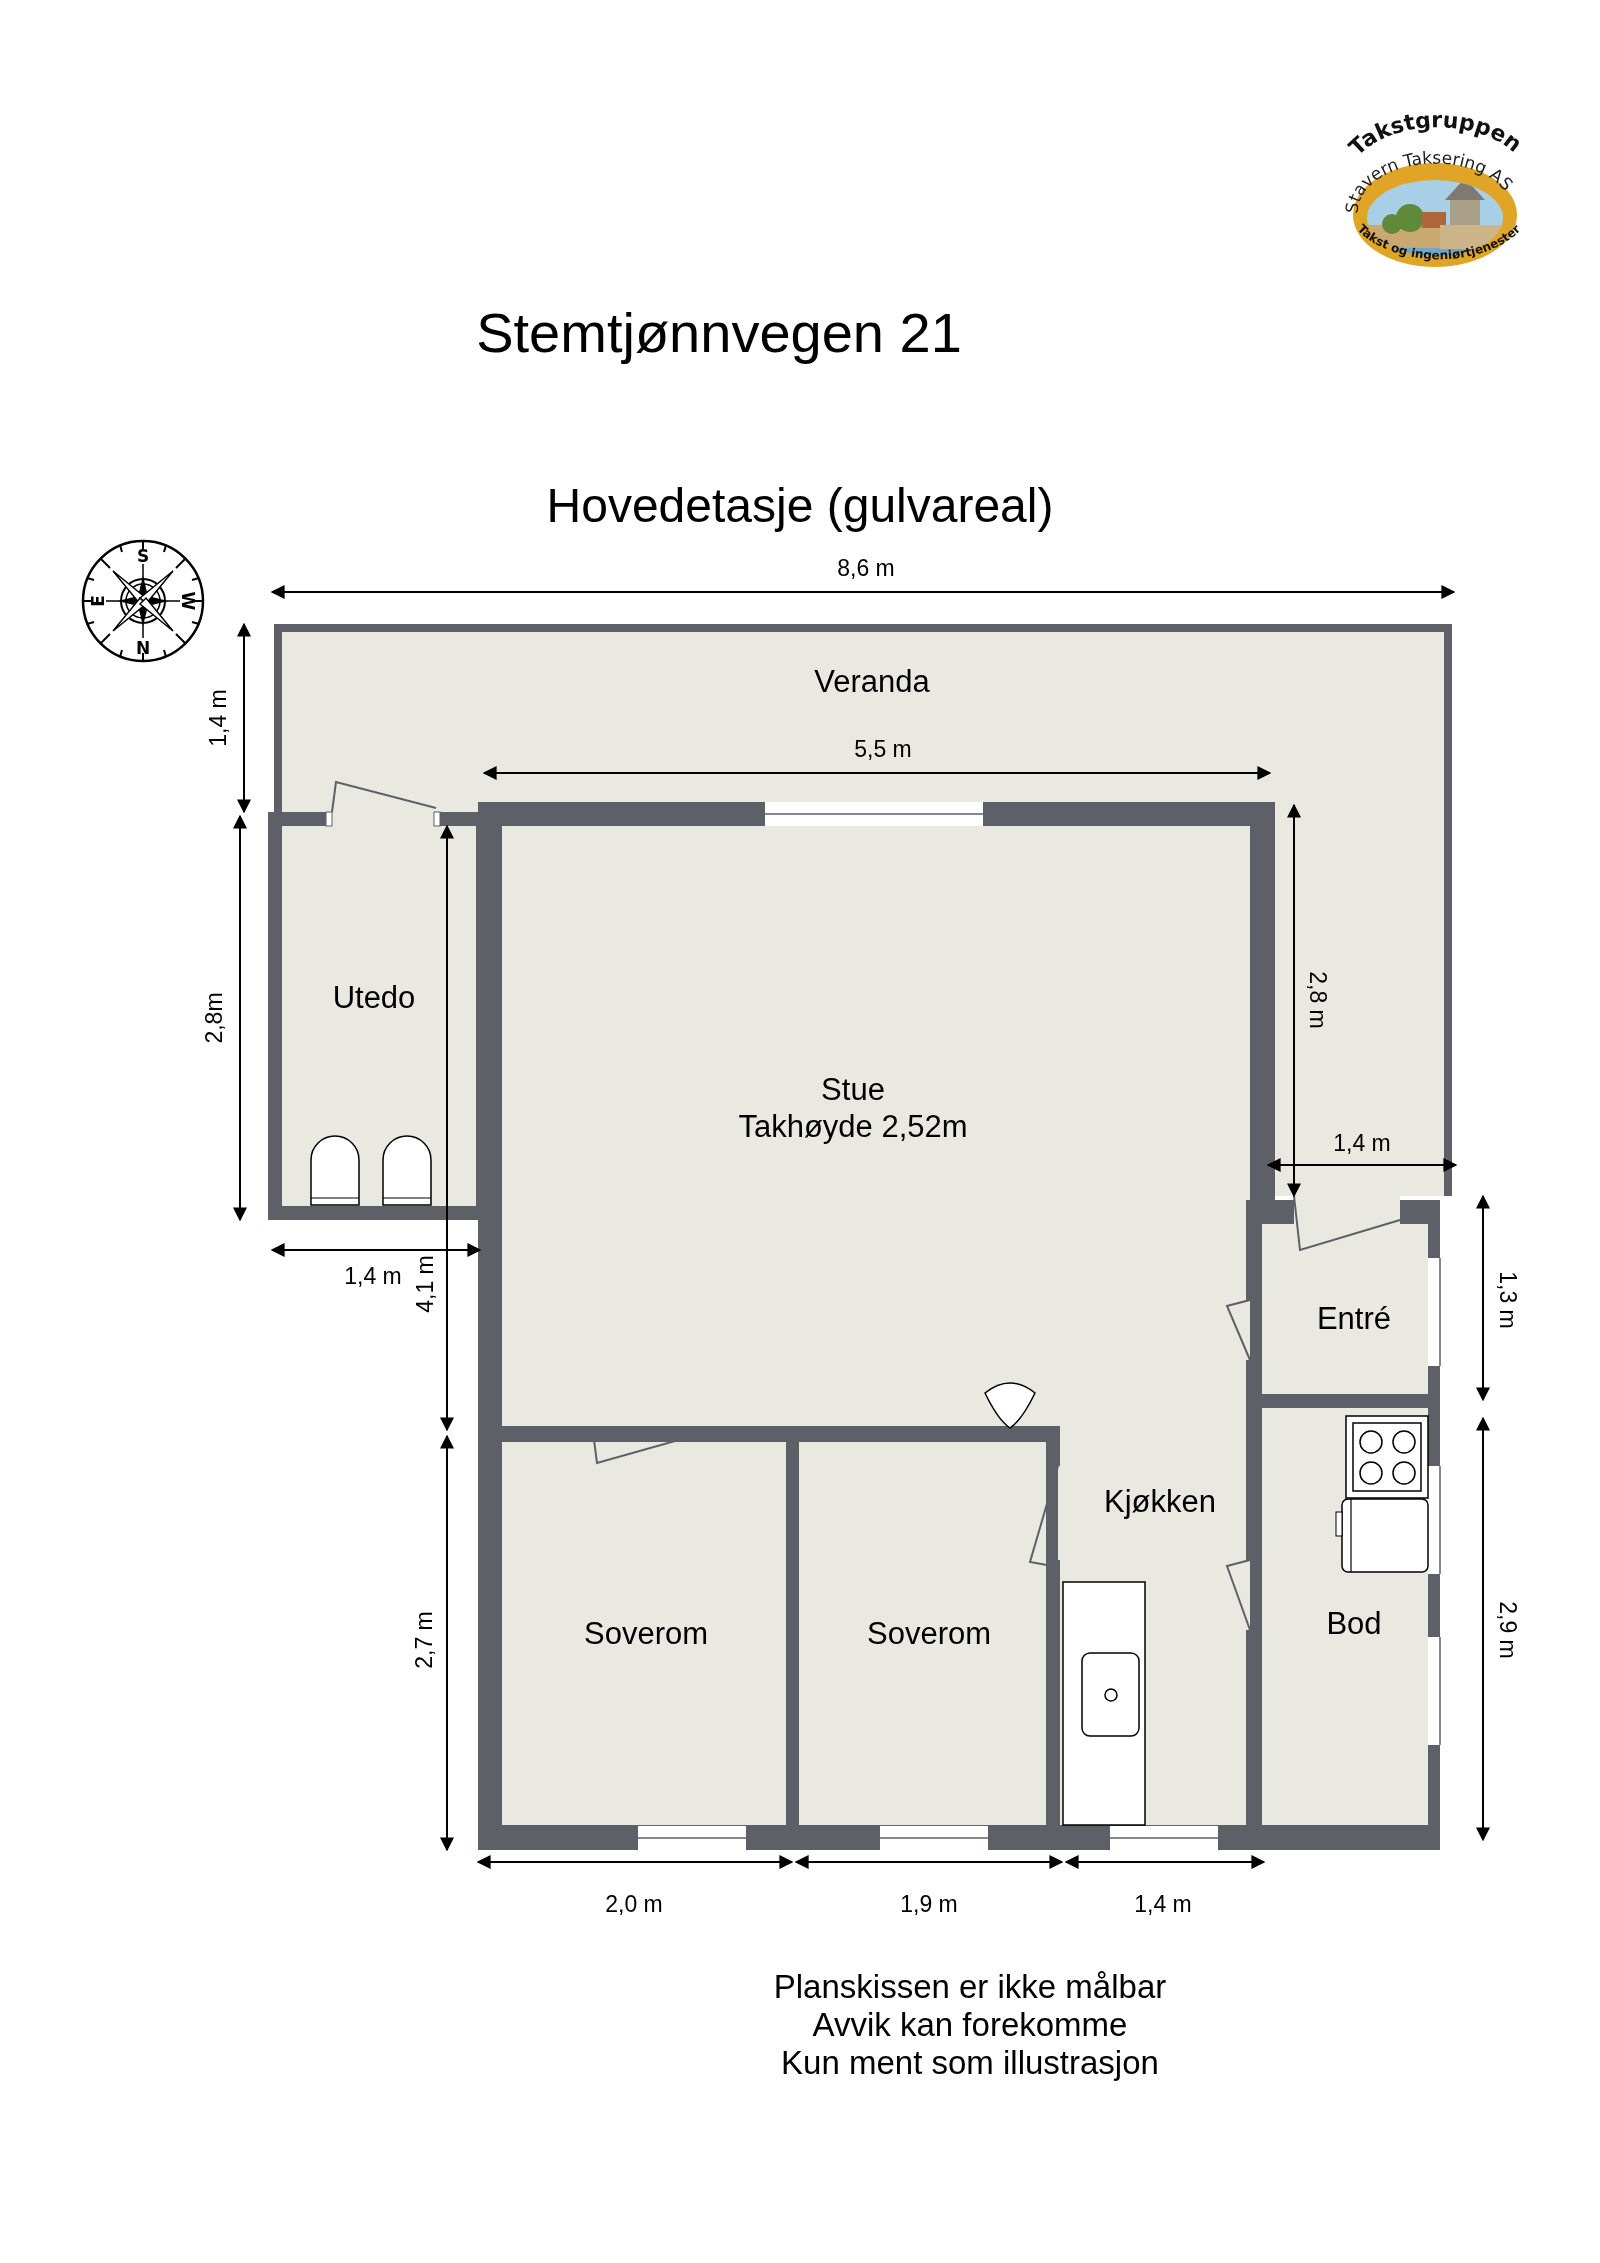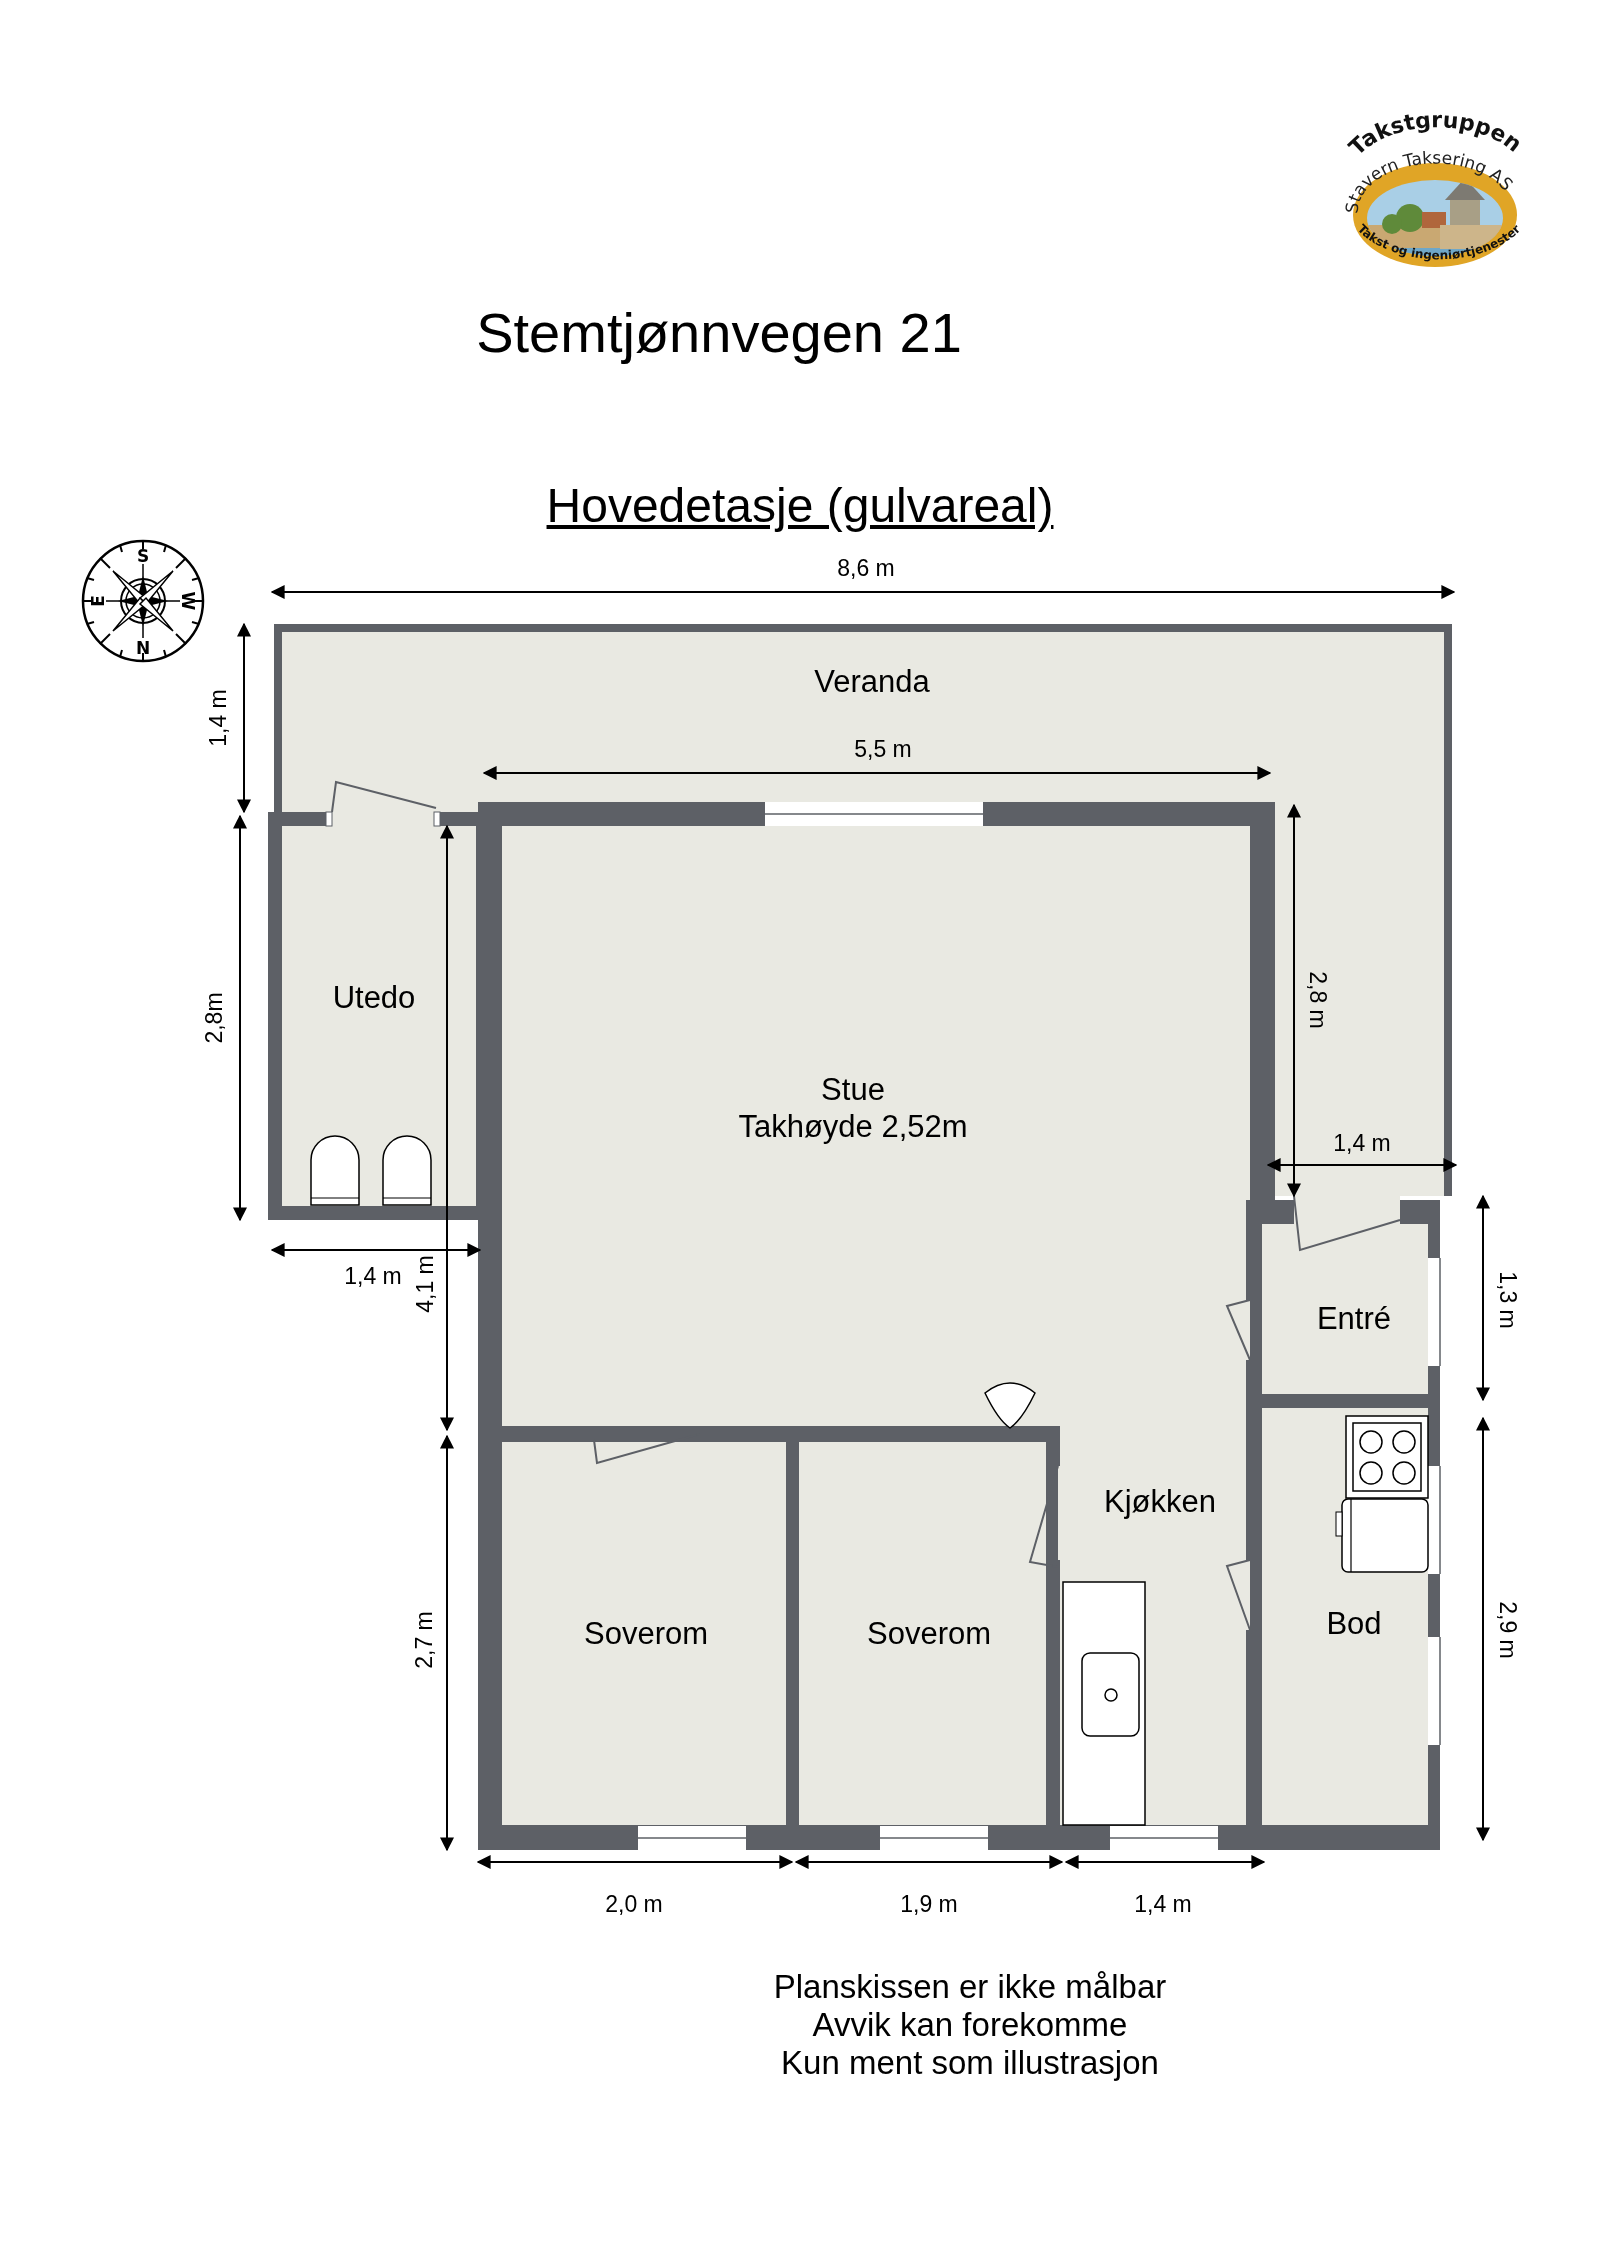--- a/index.html
+++ b/index.html
@@ -1,19 +1,19 @@
 <!DOCTYPE html>
 <html><head>
 <meta charset="utf-8">
 <style>
   html, body { margin: 0; padding: 0; background: #ffffff; }
   body { width: 1600px; height: 2263px; position: relative; overflow: hidden;
          font-family: "Liberation Sans", "DejaVu Sans", sans-serif; color: #000; }
   .title { position: absolute; left: 0; width: 1438px; text-align: center; font-size: 56px; top: 300px; }
-  .subtitle { position: absolute; left: 0; width: 1600px; text-align: center; font-size: 48px; top: 478px; text-decoration: underline; }
+  .subtitle { position: absolute; left: 0; width: 1600px; text-align: center; font-size: 48px; top: 478px; }
   .note { position: absolute; left: 0; width: 1940px; text-align: center; font-size: 33px; line-height: 38px; top: 1968px; }
   .logo { position: absolute; left: 1330px; top: 100px; width: 210px; height: 190px; }
   .compass { position: absolute; left: 78px; top: 536px; width: 130px; height: 130px; }
   svg.plan { position: absolute; left: 0; top: 0; }
   .roomlabel { font-size: 31px; fill: #000; text-anchor: middle; font-family: "Liberation Sans", sans-serif; }
   .dimlabel { font-size: 23px; fill: #000; text-anchor: middle; font-family: "Liberation Sans", sans-serif; }
 </style>
 </head>
 <body>
 

